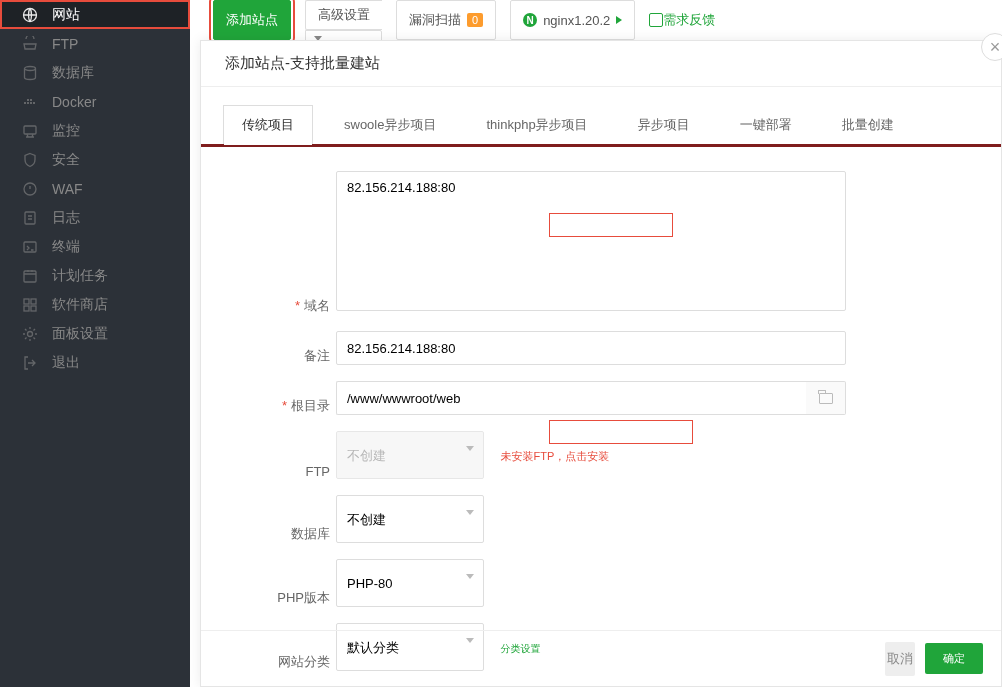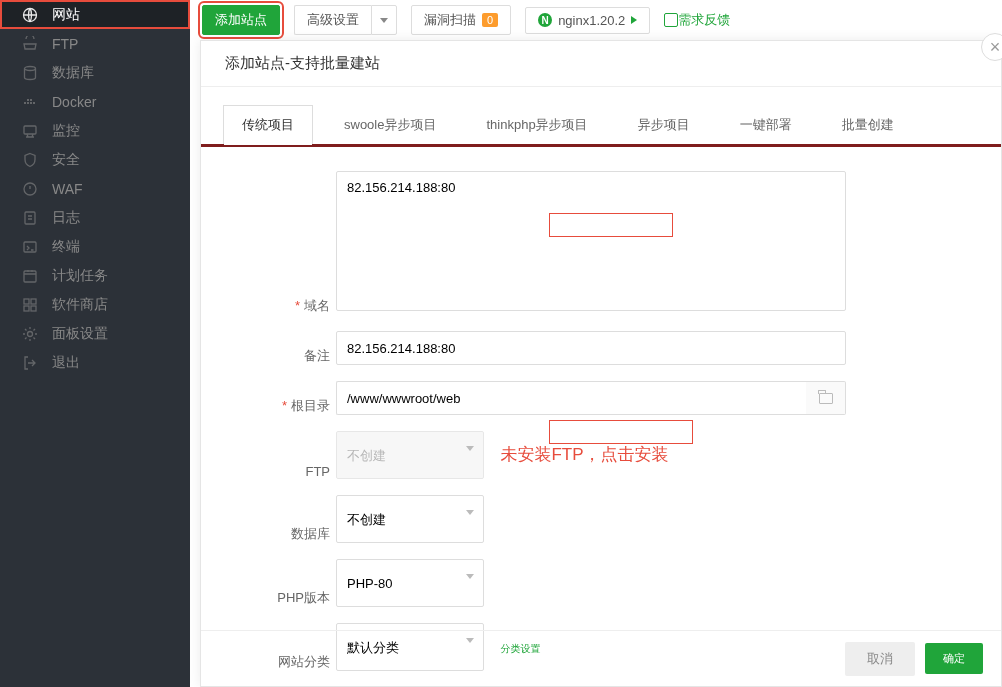--- a/index.html
+++ b/index.html
@@ -4,25 +4,25 @@
   <style>
     * { margin: 0; padding: 0; box-sizing: border-box; font-family: "Microsoft YaHei", Arial, sans-serif; }
     body { background: #fff; width: 1002px; height: 687px; overflow: hidden; position: relative; }
     
     .sidebar { width: 190px; height: 687px; background: #2c3138; position: absolute; left: 0; top: 0; }
     .sidebar-item { height: 29px; display: flex; align-items: center; padding-left: 22px; color: #888; font-size: 14px; cursor: pointer; }
     .sidebar-item.active { background: #1e2226; color: #fff; outline: 2px solid #e74c3c; outline-offset: -2px; }
     .sidebar-icon { width: 16px; height: 16px; margin-right: 14px; display: inline-block; opacity: 0.6; }
     .sidebar-item.active .sidebar-icon { opacity: 0.9; }
     
-    .topbar { position: absolute; left: 192px; top: 0; right: 0; height: 40px; display: flex; align-items: center; gap: 14px; padding-left: 10px; }
+    .topbar { position: absolute; left: 203px; top: 0; right: 0; height: 40px; display: flex; gap: 14px; padding-left: 10px; }
     .btn-primary { background: #20a53a; color: #fff; border: 1px solid #20a53a; padding: 5px 12px; font-size: 13px; border-radius: 2px; cursor: pointer; outline: 2px solid #e74c3c; outline-offset: 2px; }
     .btn-outline { background: #fff; border: 1px solid #ddd; padding: 5px 12px; font-size: 13px; border-radius: 2px; cursor: pointer; color: #555; display: flex; align-items: center; gap: 6px; }
     .caret-down { width: 0; height: 0; border-left: 4px solid transparent; border-right: 4px solid transparent; border-top: 5px solid #888; }
-    .split-btn { display: flex; }
+    .split-btn { display: flex; flex-direction: column; }
     .split-btn .btn-outline:first-child { border-right: none; border-radius: 2px 0 0 2px; }
     .split-btn .btn-outline:last-child { border-radius: 0 2px 2px 0; padding: 5px 8px; }
     .badge-zero { background: #fd9c2d; color: #fff; padding: 1px 5px; font-size: 11px; border-radius: 2px; }
     .nginx-icon { width: 14px; height: 14px; background: #20a53a; border-radius: 50%; display: inline-flex; align-items: center; justify-content: center; color: #fff; font-size: 10px; font-weight: bold; }
     .play-tri { width: 0; height: 0; border-top: 4px solid transparent; border-bottom: 4px solid transparent; border-left: 6px solid #20a53a; }
     .feedback-link { color: #20a53a; font-size: 13px; display: flex; align-items: center; gap: 0; }
     .fb-icon { width: 14px; height: 14px; border: 1.5px solid #20a53a; border-radius: 2px; position: relative; }
     
     .modal { position: absolute; left: 200px; top: 40px; right: 0; height: 647px; background: #fff; border: 1px solid #e5e5e5; box-shadow: 0 0 12px rgba(0,0,0,0.08); }
     .modal-header { height: 46px; display: flex; align-items: center; padding-left: 24px; border-bottom: 1px solid #eee; font-size: 15px; color: #333; }
@@ -37,33 +37,33 @@
     .form-row { display: flex; align-items: flex-end; margin-bottom: 16px; }
     .form-label { width: 105px; text-align: right; font-size: 13px; color: #666; padding-top: 8px; padding-right: 6px; }
     .form-label .req { color: #e74c3c; margin-right: 4px; }
     .form-control { flex: 0 0 510px; }
     .textarea { width: 510px; height: 140px; border: 1px solid #ddd; border-radius: 2px; padding: 8px 10px; font-size: 13px; resize: none; }
     .input { width: 510px; height: 34px; border: 1px solid #ddd; border-radius: 2px; padding: 0 10px; font-size: 13px; }
     .select { width: 148px; height: 48px; border: 1px solid #ddd; border-radius: 2px; padding: 0 10px; font-size: 13px; background: #fff; appearance: none; position: relative; }
     .select-wrap { position: relative; display: inline-block; }
     .select-wrap::after { content: ''; position: absolute; right: 10px; top: 15px; width: 0; height: 0; border-left: 4px solid transparent; border-right: 4px solid transparent; border-top: 5px solid #bbb; pointer-events: none; }
     .select-disabled { background: #f5f5f5; color: #999; }
-    .hint-error { color: #e74c3c; font-size: 17px; margin-left: 12px; margin-top: 48px; }
+    .hint-error { color: #e74c3c; font-size: 11px; margin-left: 12px; margin-top: 48px; }
     .hint-link { color: #20a53a; font-size: 10px; margin-left: 12px; cursor: pointer; }
     .root-input { width: 470px; border-right: none; border-radius: 2px 0 0 2px; }
     .folder-btn { width: 40px; height: 34px; border: 1px solid #ddd; border-left: none; border-radius: 0 2px 2px 0; background: #fafafa; display: inline-flex; align-items: center; justify-content: center; cursor: pointer; vertical-align: top; }
     .folder-icon { width: 14px; height: 11px; border: 1.5px solid #bbb; border-radius: 1px; position: relative; }
     .folder-icon::before { content: ''; position: absolute; top: -4px; left: -1.5px; width: 6px; height: 3px; border: 1.5px solid #bbb; border-bottom: none; border-radius: 1px 1px 0 0; }
     .root-group { display: flex; }
     
     .hl-domain { position: absolute; border: 1px solid #e74c3c; left: 348px; top: 172px; width: 124px; height: 24px; pointer-events: none; }
     .hl-root { position: absolute; border: 1px solid #e74c3c; left: 348px; top: 379px; width: 144px; height: 24px; pointer-events: none; }
     
     .modal-footer { position: absolute; bottom: 0; left: 0; right: 0; height: 56px; border-top: 1px solid #eee; display: flex; align-items: center; justify-content: flex-end; padding-right: 18px; gap: 10px; }
-    .btn-cancel { background: #eee; border: none; color: #888; padding: 8px 22px; font-size: 13px; border-radius: 2px; cursor: pointer; }
+    .btn-cancel { background: #eee; border: none; color: #888; padding: 8px 2px; font-size: 13px; border-radius: 2px; cursor: pointer; }
     .btn-submit { background: #20a53a; border: none; color: #fff; padding: 8px 18px; font-size: 11px; border-radius: 2px; cursor: pointer; }
   </style>
 </head>
 <body>
 
 <div class="sidebar">
   <div class="sidebar-item active">
     <span class="sidebar-icon"><svg viewBox="0 0 16 16" fill="none" stroke="currentColor" stroke-width="1.3">
           <circle cx="8" cy="8" r="6.5"></circle>
           <path d="M1.5 8h13M8 1.5c2 2.5 2 10.5 0 13M8 1.5c-2 2.5-2 10.5 0 13"></path>

